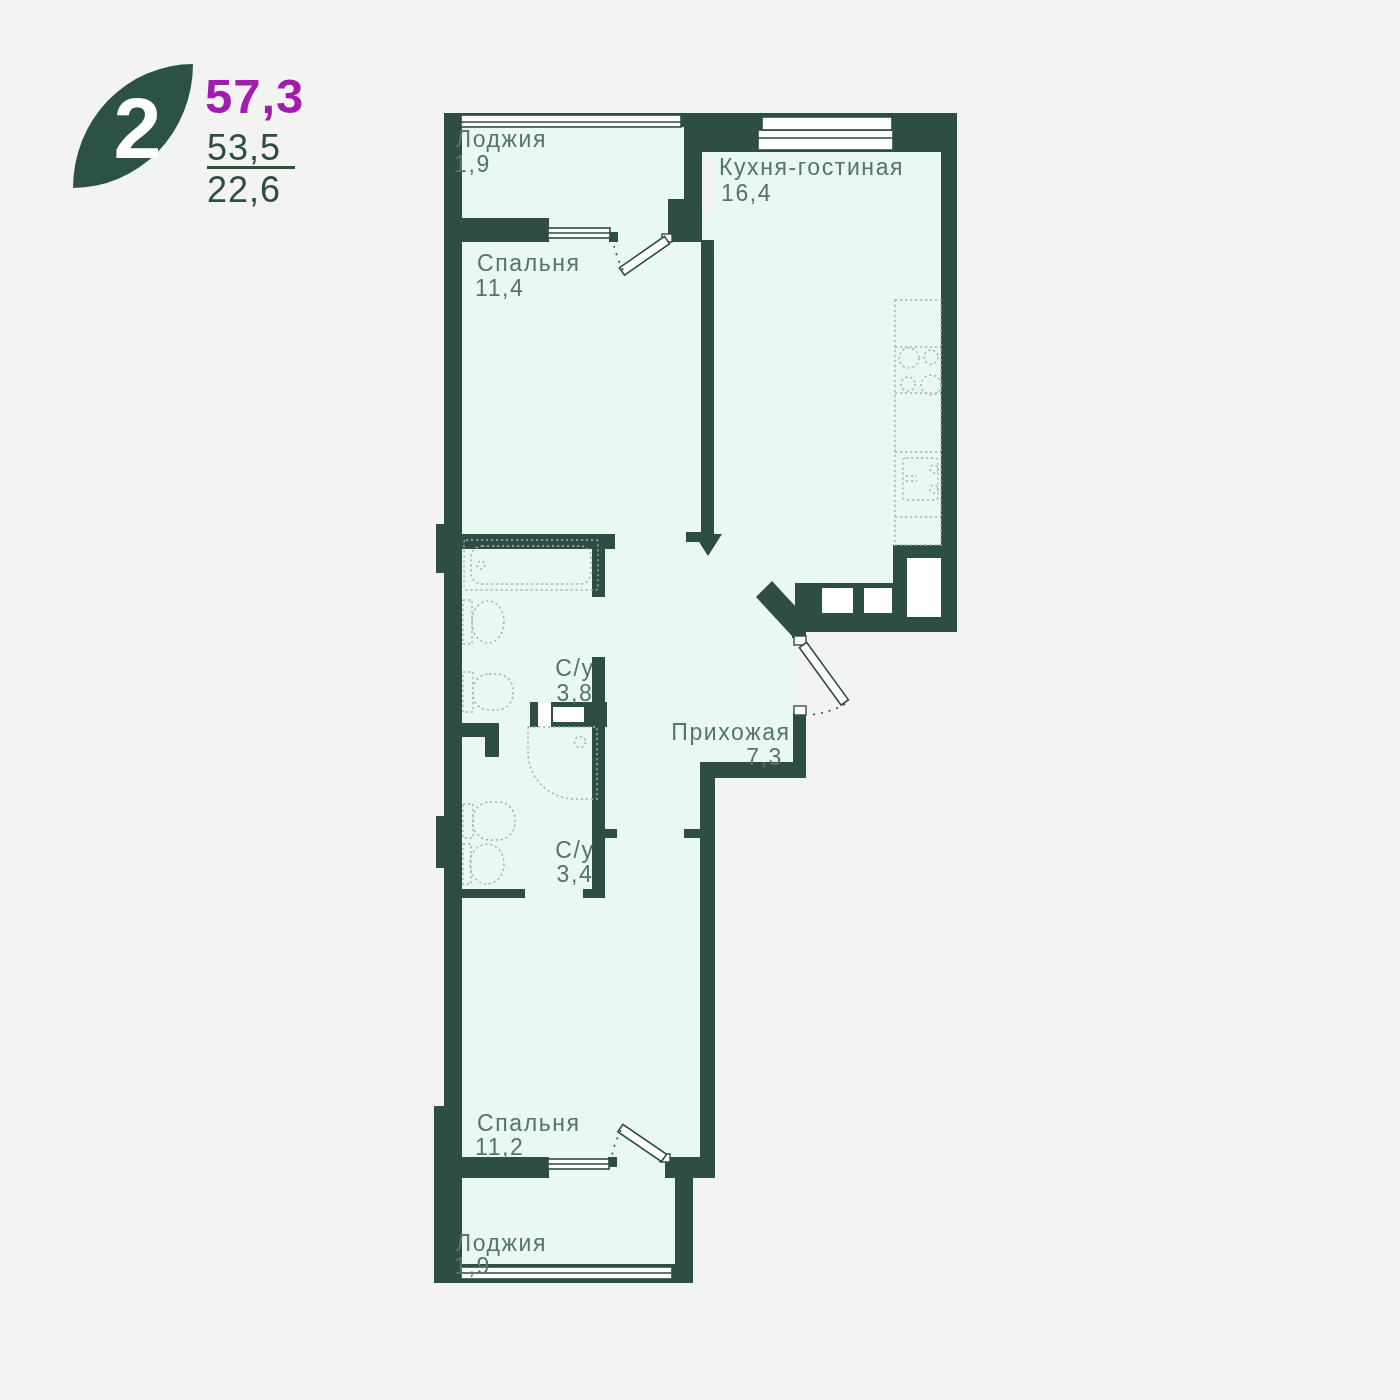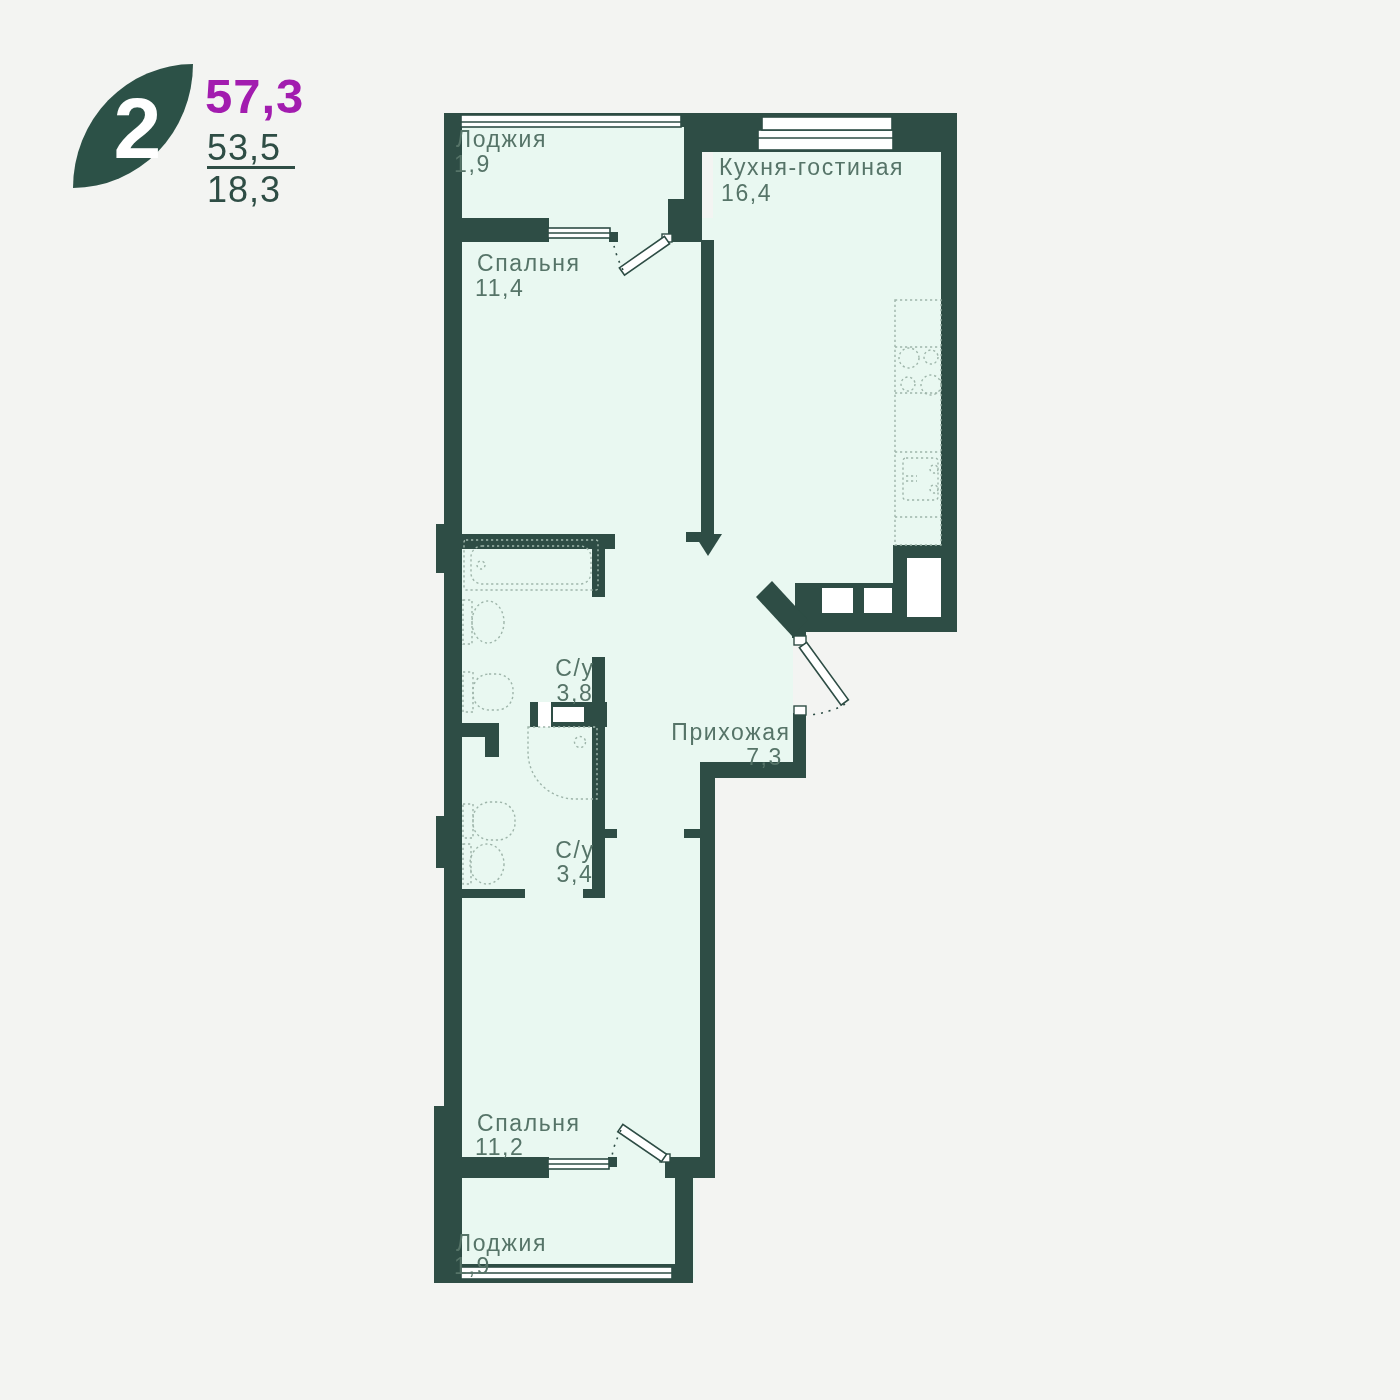--- a/index.html
+++ b/index.html
@@ -37,21 +37,21 @@
 
 <div class="stage">
 
   <div class="badge">
     <div class="leaf">
       <div class="leaf-num">2</div>
     </div>
     <div class="area-total">57,3</div>
     <div class="area-mid">53,5</div>
     <div class="area-divider"></div>
-    <div class="area-bot">18,3</div>
+    <div class="area-bot">22,6</div>
   </div>
 
   <svg class="plan-svg" width="1400" height="1400" viewBox="0 0 1400 1400">
 
     <g>
       <rect class="mint" x="452" y="120" width="236" height="102"></rect>
       <rect class="mint" x="455" y="218" width="258" height="334"></rect>
       <rect class="mint" x="713" y="145" width="230" height="477"></rect>
       <rect class="mint" x="455" y="535" width="253" height="635"></rect>
       <rect class="mint" x="600" y="545" width="193" height="225"></rect>

